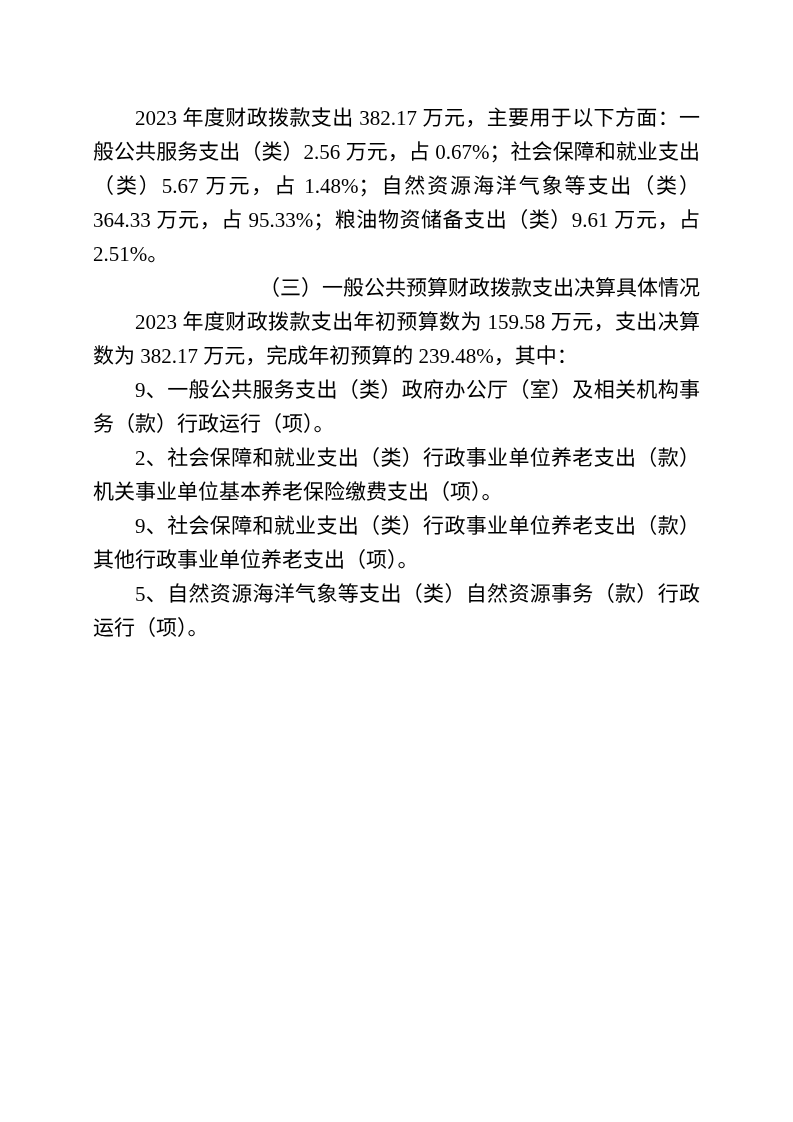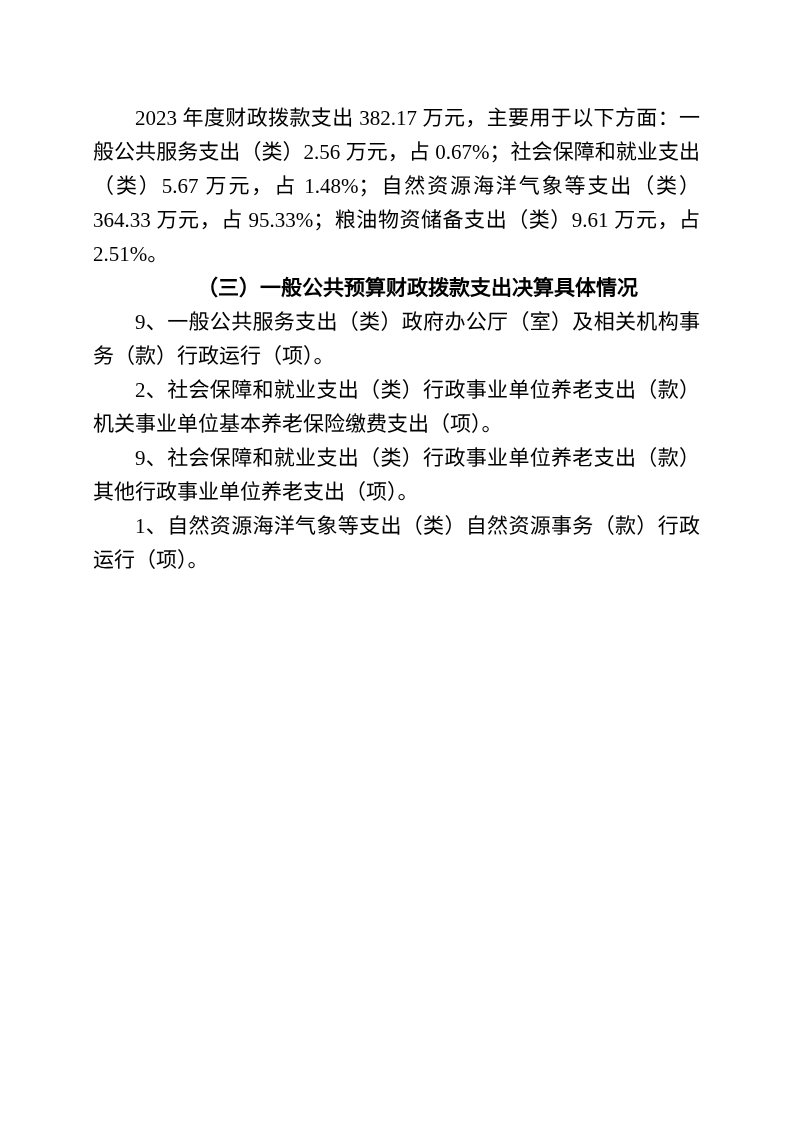--- a/index.html
+++ b/index.html
@@ -26,29 +26,30 @@
     text-align: justify;
     text-justify: inter-ideograph;
   }
   .content p {
     margin: 0;
     padding: 0;
     text-indent: 2em;
   }
   .content p.heading {
     font-family: "Liberation Sans", "DejaVu Sans", sans-serif;
-    font-weight: bold;
-    text-align: center;
+    font-weight: normal;
+    text-align: right;
   }
 </style>
 </head>
 <body>
 
 <div class="page">
   <div class="content">
       <p class="body">2023 年度财政拨款支出 382.17 万元，主要用于以下方面：一般公共服务支出（类）2.56 万元，占 0.67%；社会保障和就业支出（类）5.67 万元，占 1.48%；自然资源海洋气象等支出（类）364.33 万元，占 95.33%；粮油物资储备支出（类）9.61 万元，占 2.51%。</p>
       <p class="heading">（三）一般公共预算财政拨款支出决算具体情况</p>
+      <p class="body">2023 年度财政拨款支出年初预算数为 159.58 万元，支出决算数为 382.17 万元，完成年初预算的 239.48%，其中：</p>
       <p class="body">9、一般公共服务支出（类）政府办公厅（室）及相关机构事务（款）行政运行（项）。</p>
       <p class="body">2、社会保障和就业支出（类）行政事业单位养老支出（款）机关事业单位基本养老保险缴费支出（项）。</p>
       <p class="body">9、社会保障和就业支出（类）行政事业单位养老支出（款）其他行政事业单位养老支出（项）。</p>
-      <p class="body">1、自然资源海洋气象等支出（类）自然资源事务（款）行政运行（项）。</p>
+      <p class="body">5、自然资源海洋气象等支出（类）自然资源事务（款）行政运行（项）。</p>
     </div>
 </div>
 
 </body></html>

